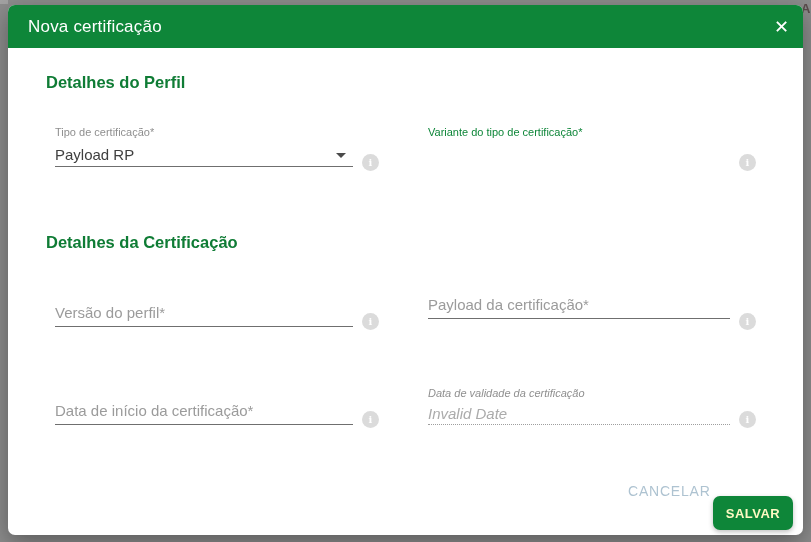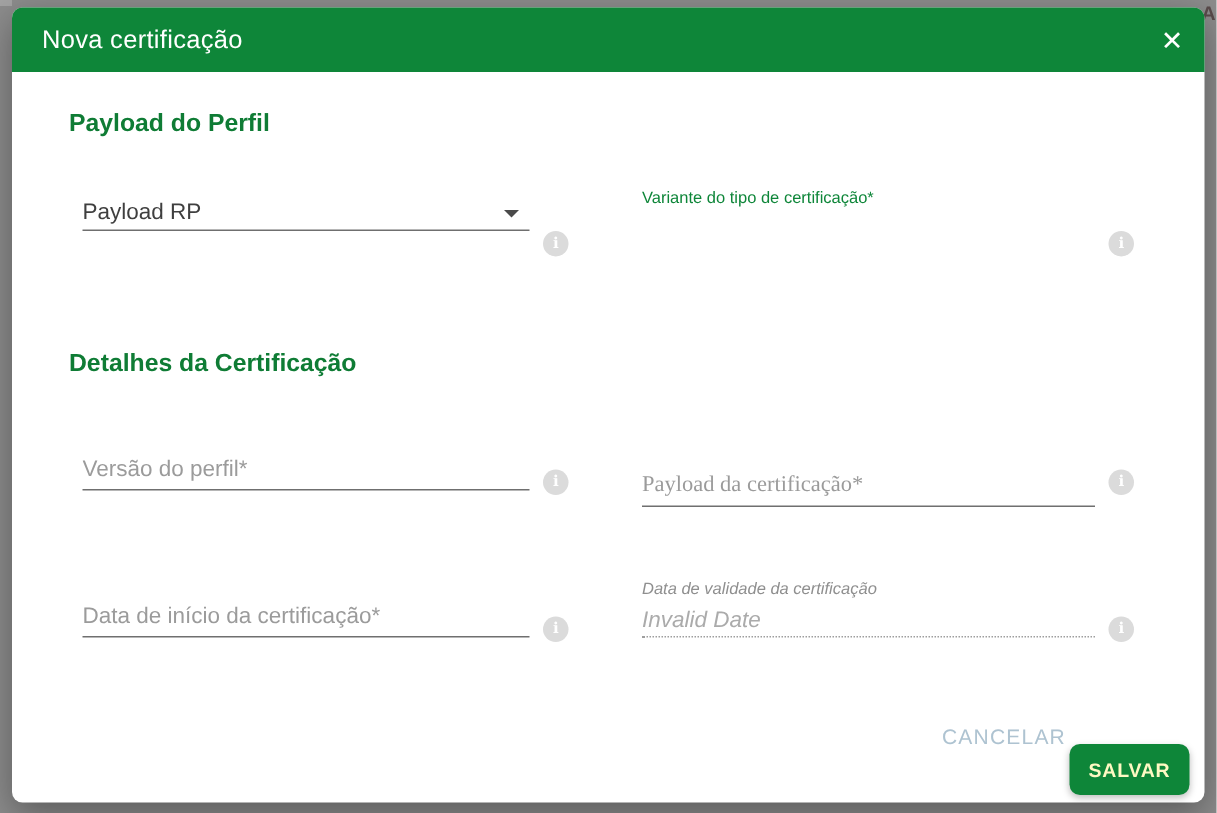--- a/index.html
+++ b/index.html
@@ -55,21 +55,21 @@
   .f-variante{left:420px;top:121px;width:302px;}
   .f-validade{left:420px;top:382px;width:302px;font-style:italic;}
 
   .input{
     position:absolute;height:20px;padding:0 0 4px 0;background:transparent;
     border:none;outline:none;border-bottom:1px solid #6F6F6F;
     font-size:15px;color:#3F3F3F;font-family:inherit;
   }
   .input::placeholder{color:#9B9B9B;opacity:1;}
   .f-versao{left:47px;top:297px;width:298px;}
-  .f-payload{left:420px;top:308px;width:302px;font-family:Liberation Serif, serif;}
+  .f-payload{left:420px;top:289px;width:302px;}
   .f-datainicio{left:47px;top:395px;width:298px;}
 
   .info{
     position:absolute;width:17px;height:17px;border-radius:50%;
     background:#DBDBDB;display:flex;align-items:center;justify-content:center;
     cursor:pointer;
   }
   .info span{color:#FFFFFF;font-family:"DejaVu Serif",serif;font-size:10px;font-weight:700;line-height:1;}
   .i1{left:354px;top:149px;}
   .i2{left:731px;top:149px;}
@@ -96,23 +96,24 @@
 <div class="corner-strip"></div>
 <span class="artifact">A</span>
 
 <div class="modal">
 
   <div class="header">
     <span class="title">Nova certificação</span>
     <button class="close">✕</button>
   </div>
 
-  <h2 class="heading h1">Payload do Perfil</h2>
+  <h2 class="heading h1">Detalhes do Perfil</h2>
 
   <div class="field f-tipo">
+    <div class="flabel">Tipo de certificação*</div>
     <div class="fvalue">
       <span>Payload RP</span>
       <span class="arrow"></span>
     </div>
   </div>
   <div class="info i1">
       <span>i</span>
     </div>
 
   <div class="field f-variante">

